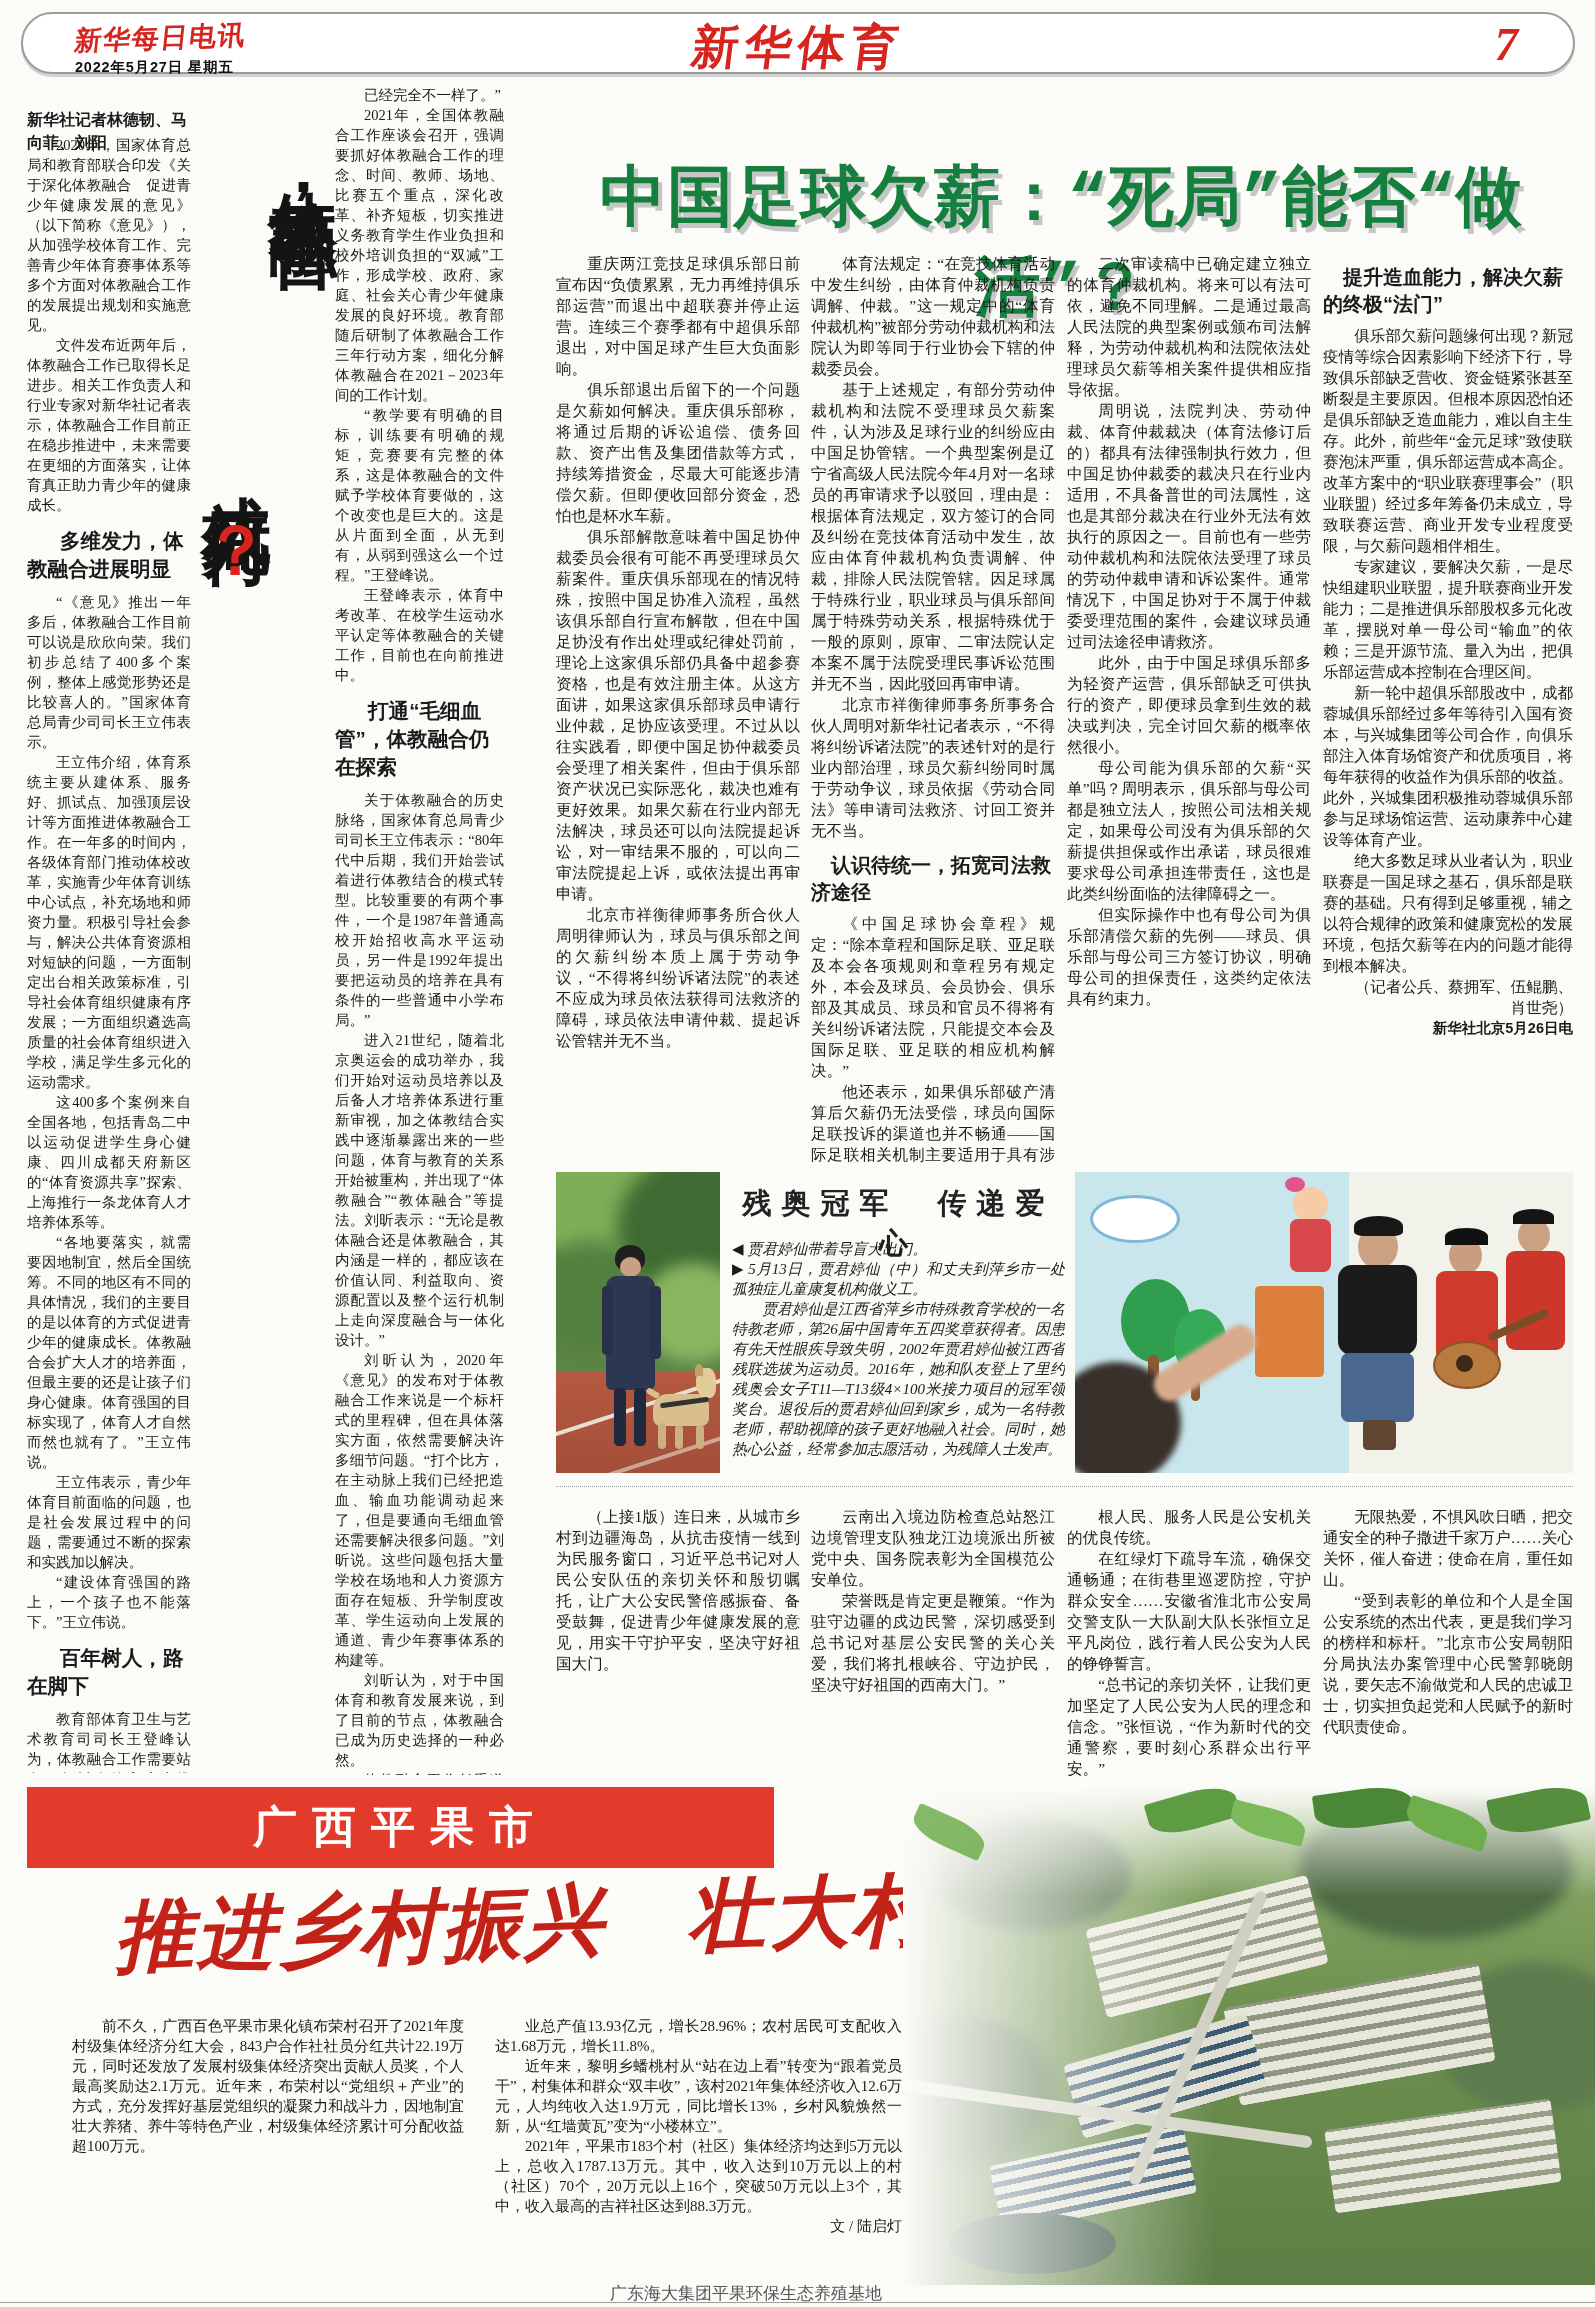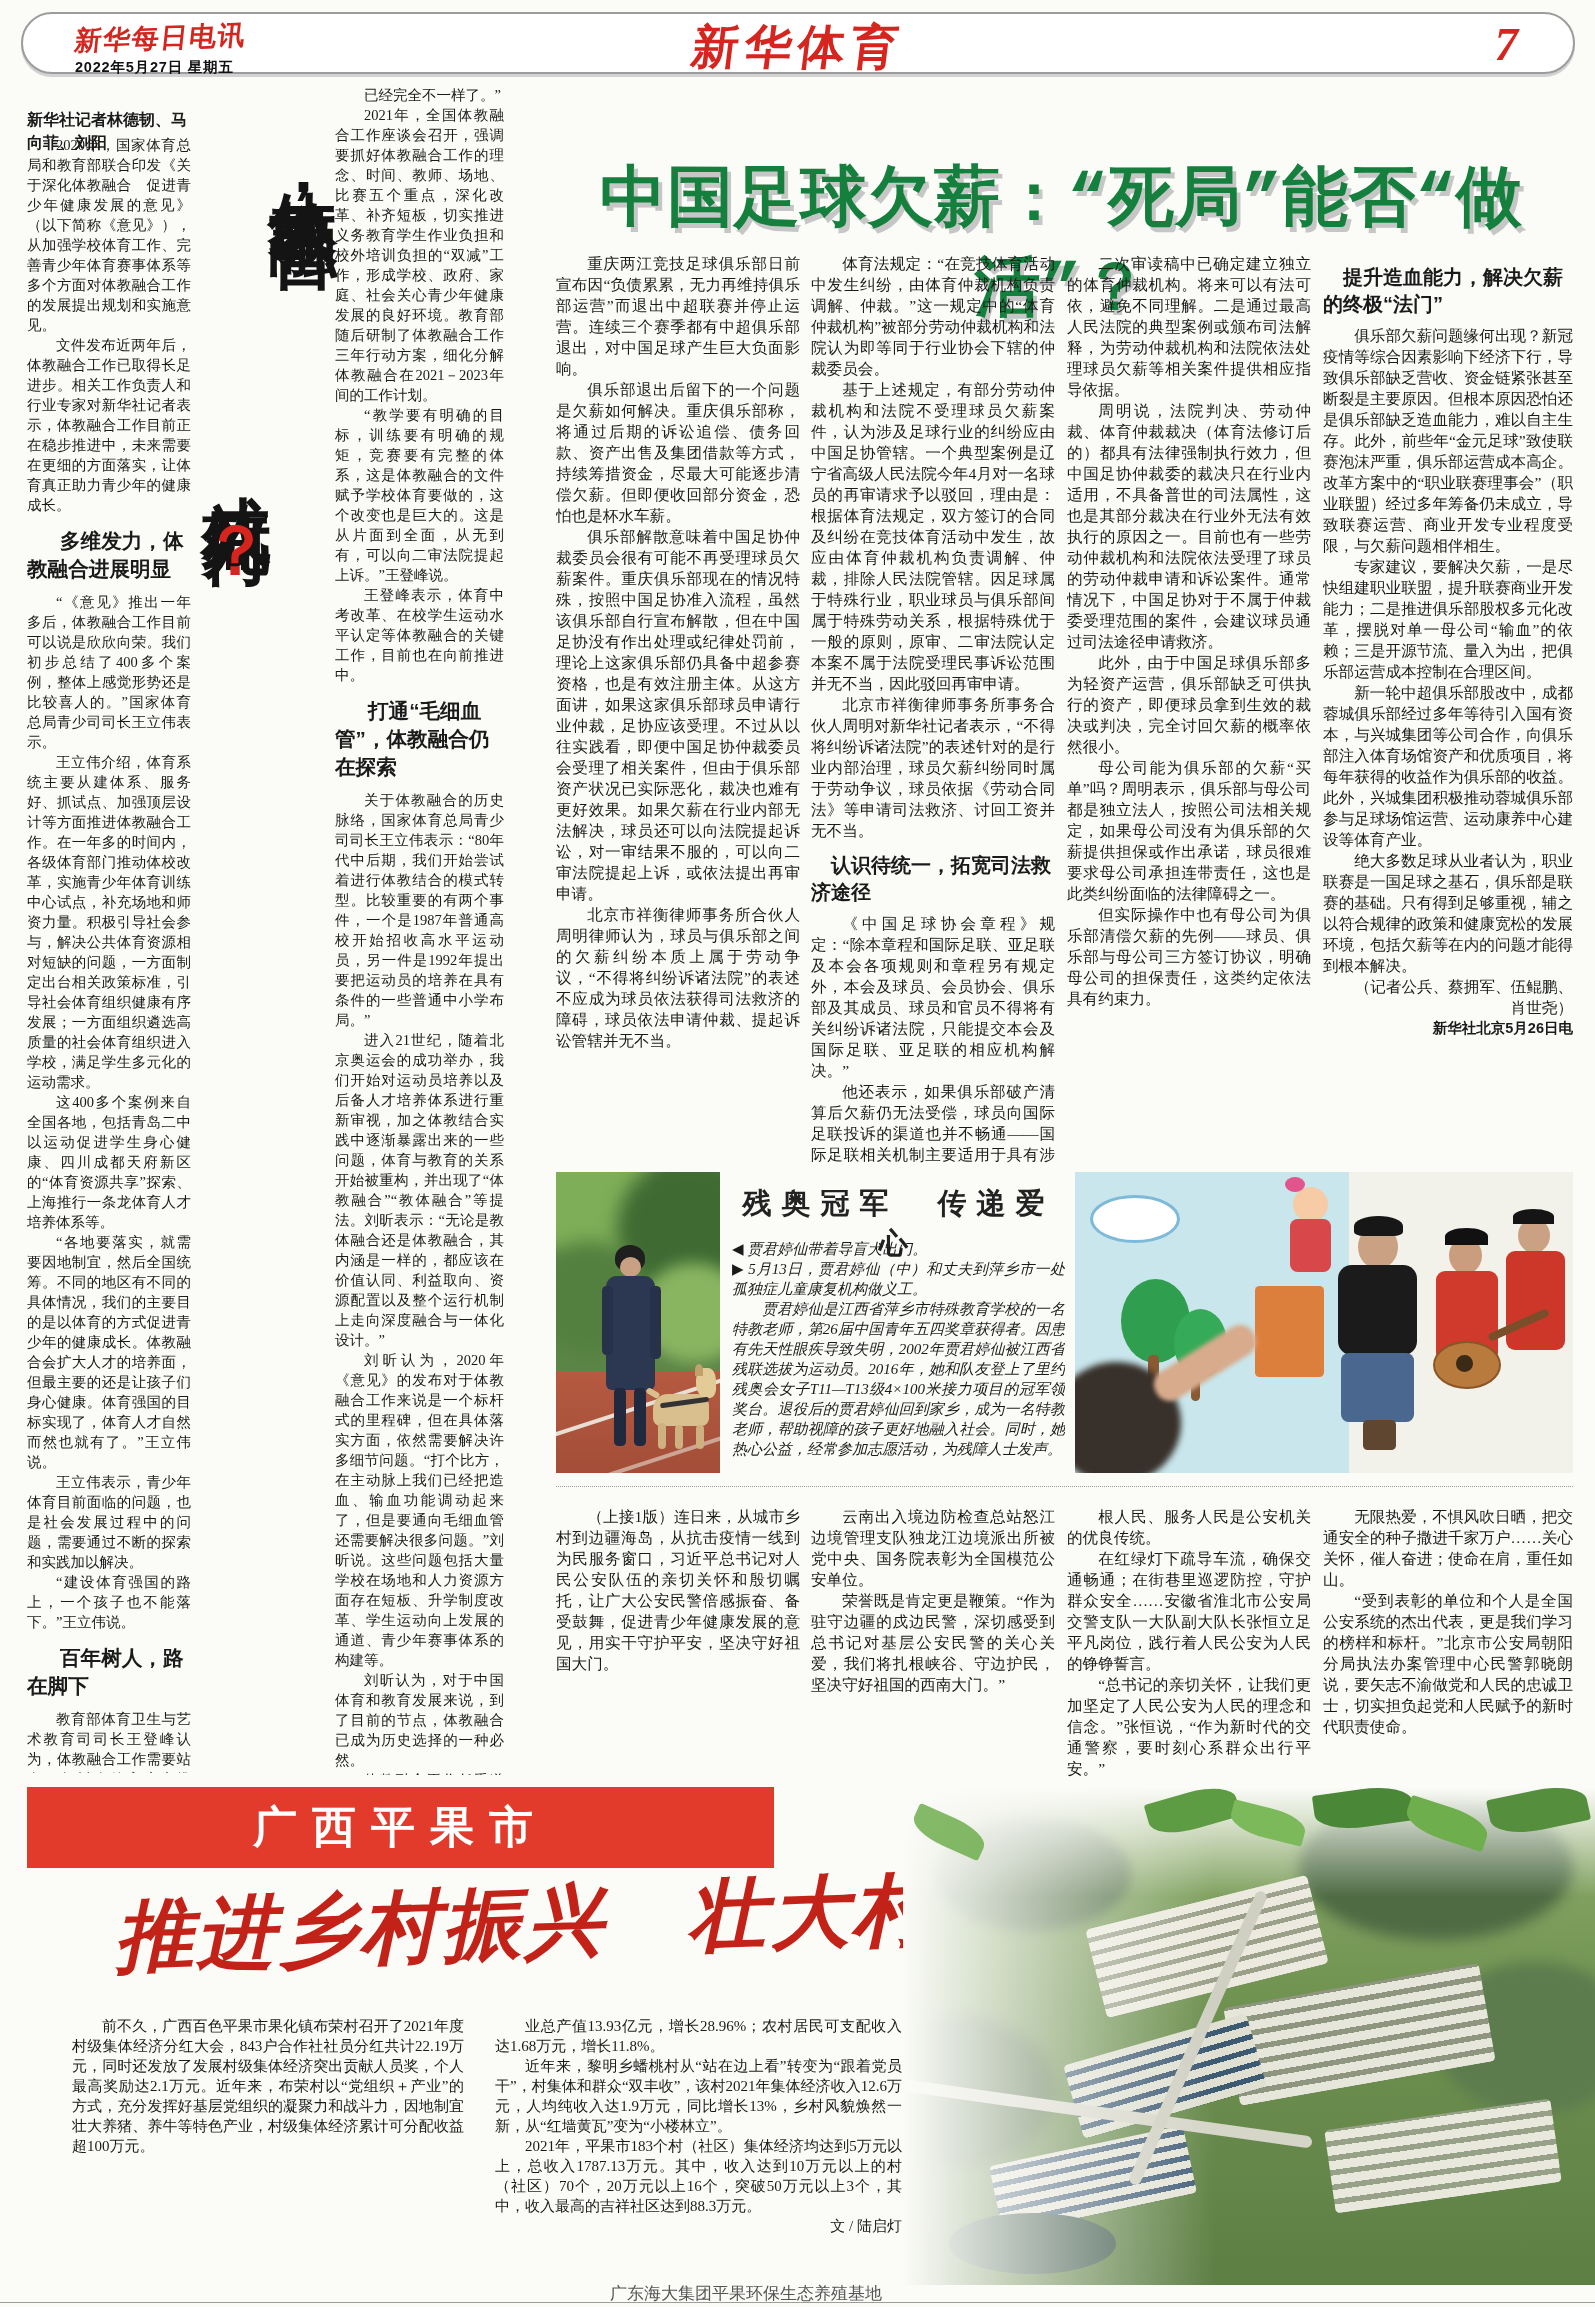--- a/index.html
+++ b/index.html
@@ -105,21 +105,21 @@
     <p>这400多个案例来自全国各地，包括青岛二中以运动促进学生身心健康、四川成都天府新区的“体育资源共享”探索、上海推行一条龙体育人才培养体系等。</p>
     <p>“各地要落实，就需要因地制宜，然后全国统筹。不同的地区有不同的具体情况，我们的主要目的是以体育的方式促进青少年的健康成长。体教融合会扩大人才的培养面，但最主要的还是让孩子们身心健康。体育强国的目标实现了，体育人才自然而然也就有了。”王立伟说。</p>
     <p>王立伟表示，青少年体育目前面临的问题，也是社会发展过程中的问题，需要通过不断的探索和实践加以解决。</p>
     <p>“建设体育强国的路上，一个孩子也不能落下。”王立伟说。</p>
     <p class="subhead">百年树人，路在脚下</p>
     <p>教育部体育卫生与艺术教育司司长王登峰认为，体教融合工作需要站在百年树人的高度去推进。他表示：“新时代，学校体育的内涵发生了脱胎换骨的重大改变，比如新时代的学校体育一定要包括健康知识，像吃什么对身体有好处，运动之前怎么热身，运动之后怎么拉伸，怎么避险，怎么运动防护等。要学会基本运动技能，走跑跳投、敏捷性、平衡性、灵活性、悬垂、攀爬等等，还要学会专项运动技能，而且这些都要经常练。专项运动技能光学还不行，还要经常性地赛，每个人都得参加竞赛，这跟传统体育的内容</p>
   </div>
 <div class="col feature-col" style="left:335px;top:85px;width:169px;height:1690px;">
     <p class="nohang">已经完全不一样了。”</p>
     <p>2021年，全国体教融合工作座谈会召开，强调要抓好体教融合工作的理念、时间、教师、场地、比赛五个重点，深化改革、补齐短板，切实推进义务教育学生作业负担和校外培训负担的“双减”工作，形成学校、政府、家庭、社会关心青少年健康发展的良好环境。教育部随后研制了体教融合工作三年行动方案，细化分解体教融合在2021－2023年间的工作计划。</p>
-    <p>“教学要有明确的目标，训练要有明确的规矩，竞赛要有完整的体系，这是体教融合的文件赋予学校体育要做的，这个改变也是巨大的。这是从片面到全面，从无到有，可以向二审法院提起上诉。”王登峰说。</p>
+    <p>“教学要有明确的目标，训练要有明确的规矩，竞赛要有完整的体系，这是体教融合的文件赋予学校体育要做的，这个改变也是巨大的。这是从片面到全面，从无到有，从弱到强这么一个过程。”王登峰说。</p>
     <p>王登峰表示，体育中考改革、在校学生运动水平认定等体教融合的关键工作，目前也在向前推进中。</p>
     <p class="subhead">打通“毛细血管”，体教融合仍在探索</p>
     <p>关于体教融合的历史脉络，国家体育总局青少司司长王立伟表示：“80年代中后期，我们开始尝试着进行体教结合的模式转型。比较重要的有两个事件，一个是1987年普通高校开始招收高水平运动员，另一件是1992年提出要把运动员的培养在具有条件的一些普通中小学布局。”</p>
     <p>进入21世纪，随着北京奥运会的成功举办，我们开始对运动员培养以及后备人才培养体系进行重新审视，加之体教结合实践中逐渐暴露出来的一些问题，体育与教育的关系开始被重构，并出现了“体教融合”“教体融合”等提法。刘昕表示：“无论是教体融合还是体教融合，其内涵是一样的，都应该在价值认同、利益取向、资源配置以及整个运行机制上走向深度融合与一体化设计。”</p>
     <p>刘昕认为，2020年《意见》的发布对于体教融合工作来说是一个标杆式的里程碑，但在具体落实方面，依然需要解决许多细节问题。“打个比方，在主动脉上我们已经把造血、输血功能调动起来了，但是要通向毛细血管还需要解决很多问题。”刘昕说。这些问题包括大量学校在场地和人力资源方面存在短板、升学制度改革、学生运动向上发展的通道、青少年赛事体系的构建等。</p>
     <p>刘昕认为，对于中国体育和教育发展来说，到了目前的节点，体教融合已成为历史选择的一种必然。</p>
     <p>体教融合工作任重道远，需要全社会的力量去推动。在这个过程中，统一的认识、不同部门之间的配合、学校和家长的重视、社会力量的支持，都是不可或缺的环节。</p>
   </div>
 
 <h1 class="fb-headline">中国足球欠薪：“死局”能否“做活”？</h1>

